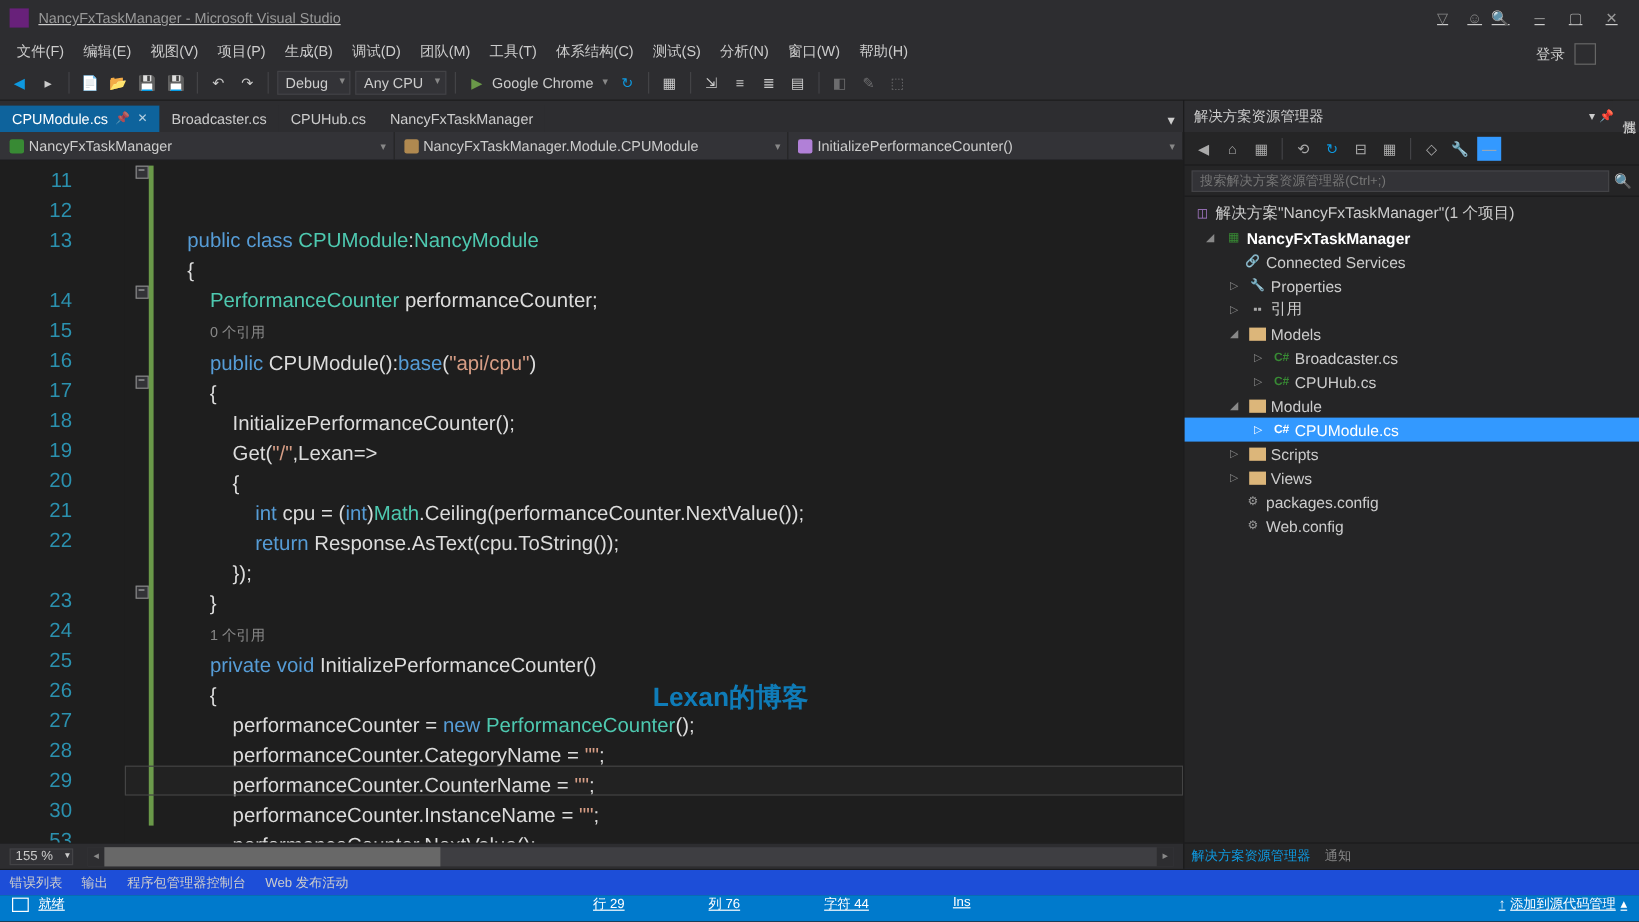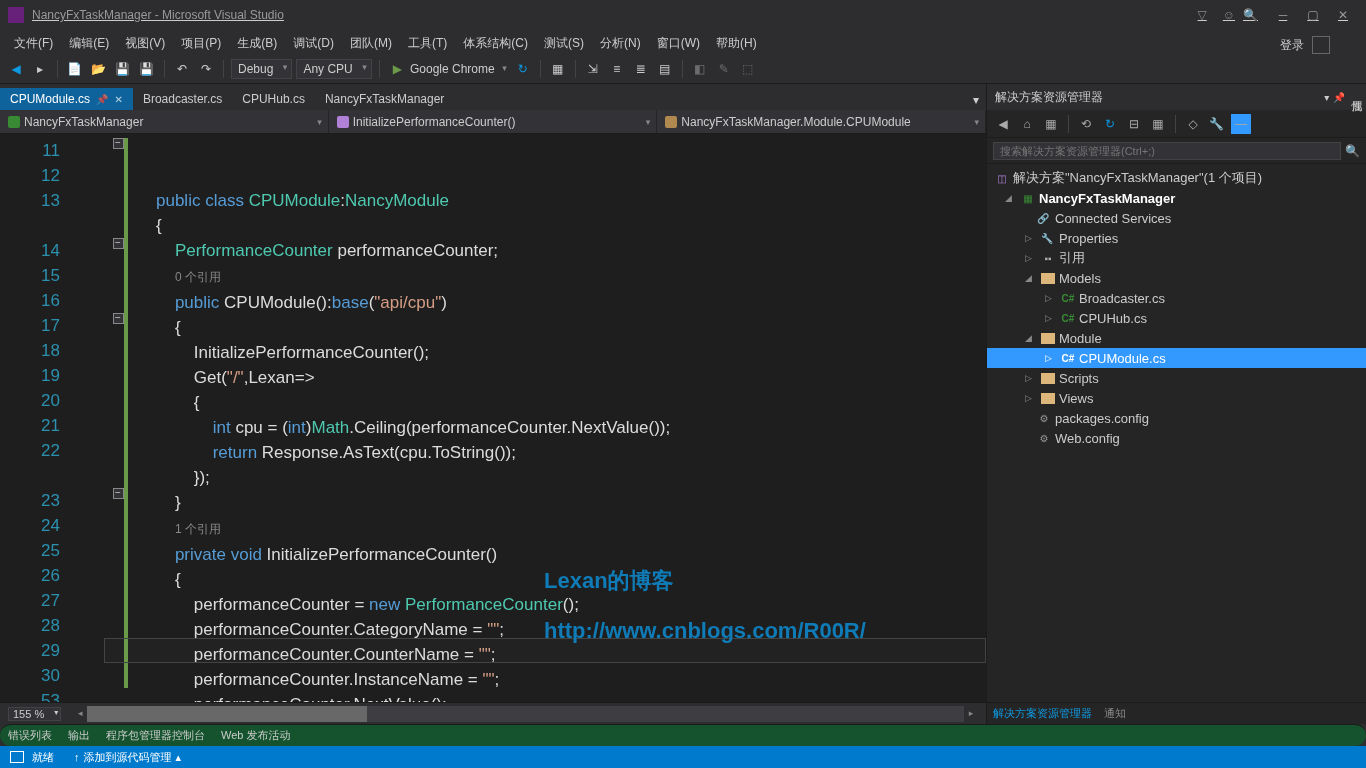--- a/index.html
+++ b/index.html
@@ -70,23 +70,23 @@
 .ico-proj{color:#388a34;}
 .ico-folder{background:#dcb67a;width:14px;height:11px;}
 .ico-cs{color:#388a34;font-weight:bold;}
 .ico-config{color:#999;}
 .ico-ref{color:#aaa;}
 .bold{font-weight:bold;color:#fff;}
 .panel-tabs{height:22px;display:flex;align-items:center;border-top:1px solid #1b1b1c;padding:0 6px;gap:12px;}
 .panel-tab{color:#888;cursor:pointer;font-size:11px;}
 .panel-tab.active{color:#0e99e0;}
 .side-tab{position:absolute;right:0;top:84px;width:22px;background:#2d2d30;writing-mode:vertical-rl;padding:8px 2px;color:#ccc;font-size:11px;cursor:pointer;}
-.bottom-tabs{height:22px;background:#14532d;border-top:1px solid #1b1b1c;display:flex;align-items:center;padding:0 8px;gap:16px;border-radius:11px;}
+.bottom-tabs{height:22px;background:#1d4ed8;border-top:1px solid #1b1b1c;display:flex;align-items:center;padding:0 8px;gap:16px;}
 .bottom-tab{color:#ccc;cursor:pointer;font-size:11px;}
-.statusbar{height:22px;background:#007acc;color:#fff;display:flex;align-items:center;padding:0 10px;gap:20px;font-size:11px;}
+.statusbar{height:22px;background:#007acc;color:#fff;display:flex;align-items:flex-start;padding:0 10px;gap:20px;font-size:11px;text-decoration:underline;}
 .statusbar .left{display:flex;align-items:center;gap:8px;}
 .statusbar .center{flex:1;display:flex;justify-content:center;gap:70px;}
 .statusbar .right{display:flex;align-items:center;gap:4px;}
 .sq{width:14px;height:12px;border:1px solid #fff;}
 </style>
 </head>
 <body>
 
 <div class="titlebar">
   <div class="vs-icon"></div>
@@ -172,26 +172,26 @@
         </div>
       <div style="flex:1"></div>
       <div class="tbtn">▾</div>
     </div>
     <div class="nav-bar">
       <div class="nav-combo">
           <span class="nav-icon csharp-ico"></span>
           <span>NancyFxTaskManager</span>
         </div>
       <div class="nav-combo">
+          <span class="nav-icon class-ico"></span>
+          <span>NancyFxTaskManager.Module.CPUModule</span>
+        </div>
+      <div class="nav-combo">
           <span class="nav-icon method-ico"></span>
           <span>InitializePerformanceCounter()</span>
-        </div>
-      <div class="nav-combo">
-          <span class="nav-icon class-ico"></span>
-          <span>NancyFxTaskManager.Module.CPUModule</span>
         </div>
     </div>
     <div class="code-area">
       <div class="gutter">
 <div>11</div>
           <div>12</div>
           <div>13</div>
           <div>&nbsp;</div>
           <div>14</div>
           <div>15</div>
@@ -242,21 +242,20 @@
     <span class="kw">private</span> <span class="kw">void</span> InitializePerformanceCounter()
     {
         performanceCounter = <span class="kw">new</span> <span class="type">PerformanceCounter</span>();
         performanceCounter.CategoryName = <span class="str">""</span>;
         performanceCounter.CounterName = <span class="str">""</span>;
         performanceCounter.InstanceName = <span class="str">""</span>;
         performanceCounter.NextValue();
         .Sleep();
     }
 <div class="watermark" style="top:434px;left:440px;">Lexan的博客</div>
-<div class="watermark" style="top:484px;left:440px;">http://www.cnblogs.com/R00R/</div>
       </div>
     </div>
     <div class="editor-status">
       <div class="zoom">155 %</div>
       <div class="hscroll">
         <div class="hscroll-arr" style="left:0">◂</div>
         <div class="hscroll-thumb"></div>
         <div class="hscroll-arr" style="right:0">▸</div>
       </div>
     </div>
@@ -371,18 +370,24 @@
   <span class="bottom-tab">输出</span>
   <span class="bottom-tab">程序包管理器控制台</span>
   <span class="bottom-tab">Web 发布活动</span>
 </div>
 
 <div class="statusbar">
   <div class="left">
       <span class="sq"></span>
       <span>就绪</span>
     </div>
+  <div class="center">
+    <span>行 29</span>
+    <span>列 76</span>
+    <span>字符 44</span>
+    <span>Ins</span>
+  </div>
   <div class="right">
       <span>↑</span>
       <span>添加到源代码管理</span>
       <span>▴</span>
     </div>
 </div>
 
 </body></html>

